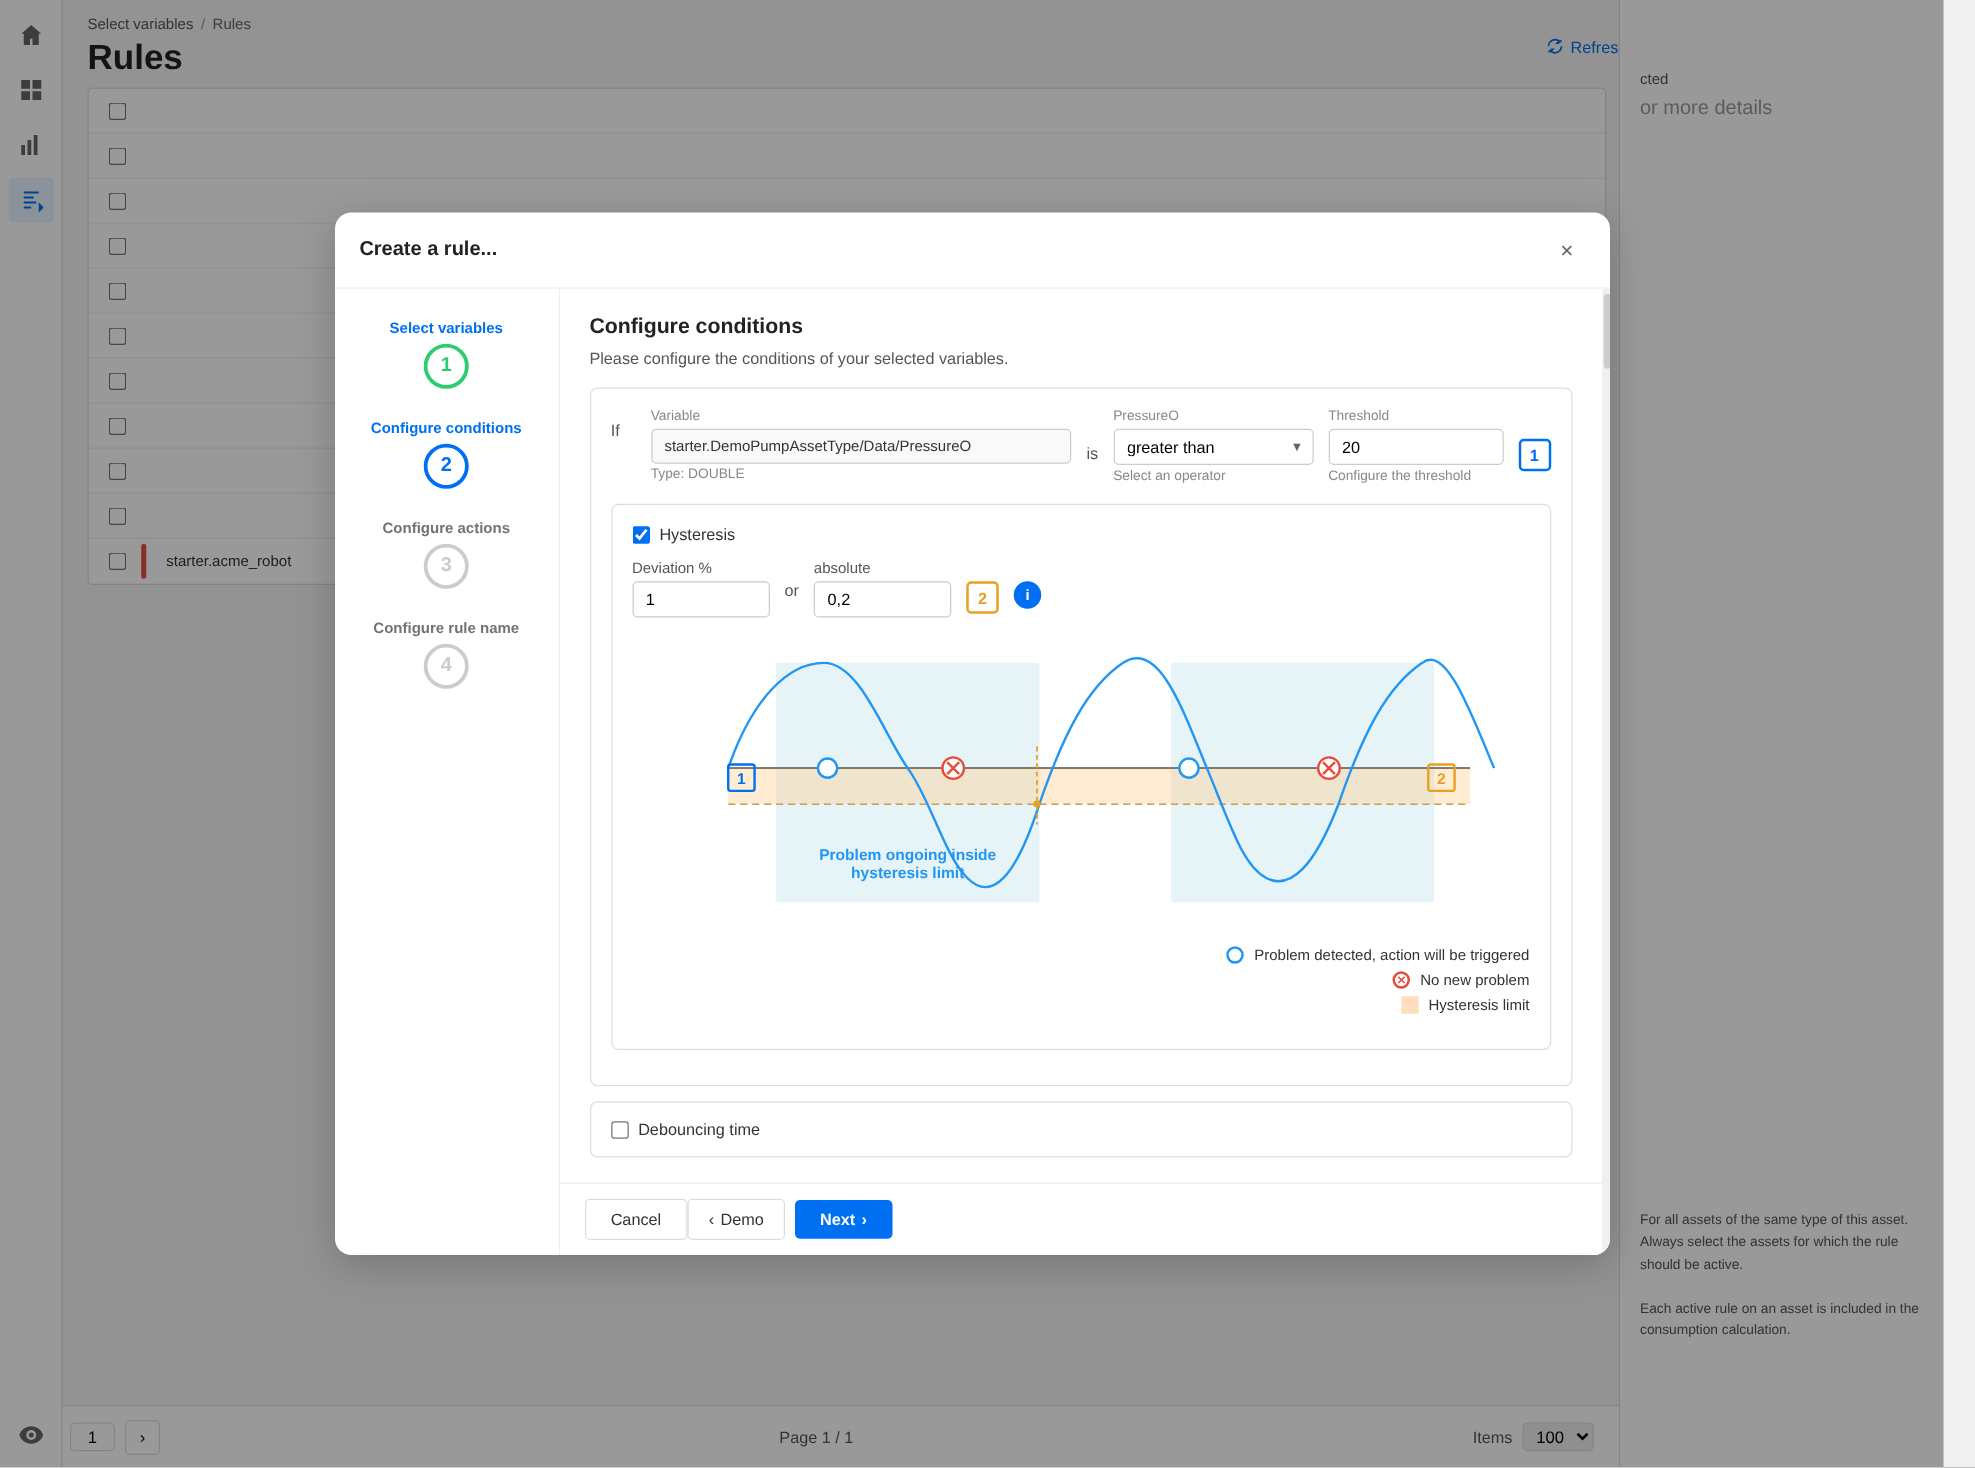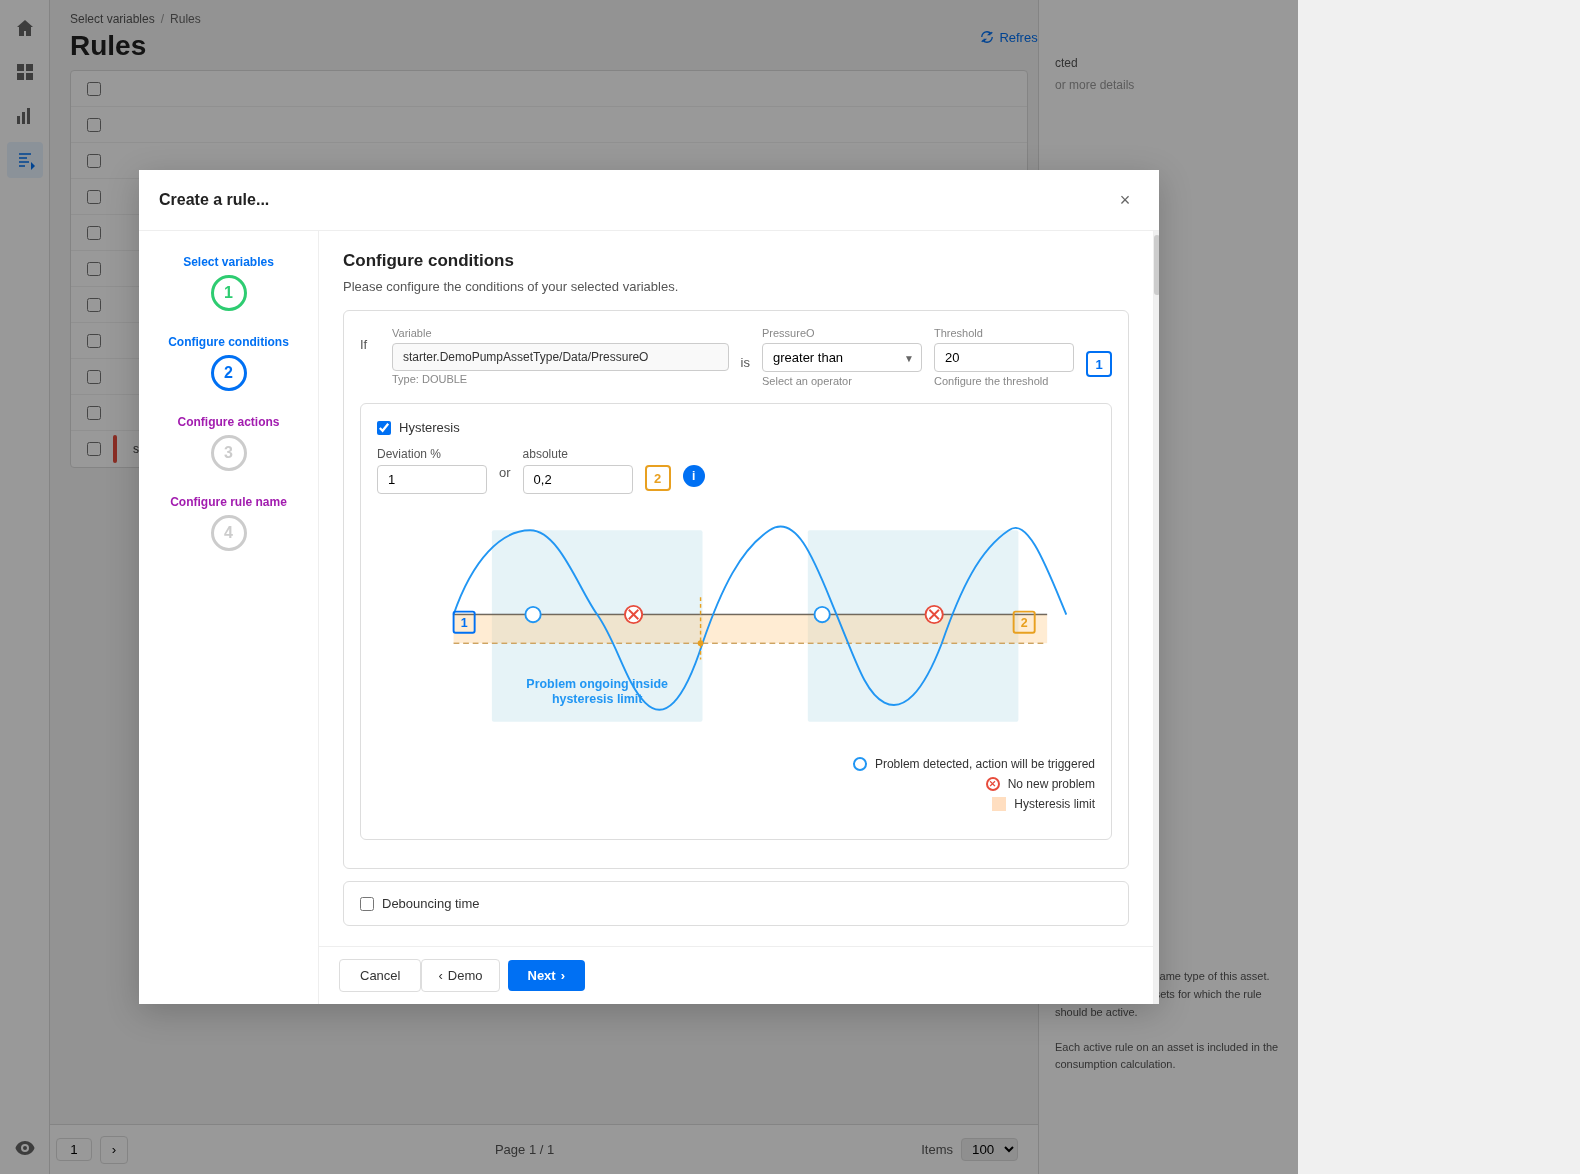--- a/index.html
+++ b/index.html
@@ -1,20 +1,20 @@
 <!DOCTYPE html>
 <html><head>
   <meta charset="utf-8">
   <style>
     * { box-sizing: border-box; margin: 0; padding: 0; }
     body { font-family: 'Segoe UI', Arial, sans-serif; background: #f0f0f0; font-size: 13px; color: #333; overflow: hidden; }
 
     
     .page-bg {
-      width: 1298px;
+      width: 1555px;
       height: 1174px;
       background: #f5f5f5;
       position: relative;
       overflow: hidden;
     }
 
     
     .sidebar {
       position: absolute;
       left: 0; top: 0;
@@ -189,21 +189,21 @@
       background: rgba(0,0,0,0.4);
       display: flex;
       align-items: center;
       justify-content: center;
       z-index: 100;
     }
 
     
     .modal {
       background: #fff;
-      border-radius: 0;
+      border-radius: 13px;
       width: 1020px;
       max-height: 900px;
       box-shadow: 0 8px 32px rgba(0,0,0,0.2);
       display: flex;
       flex-direction: column;
       overflow: hidden;
     }
 
     
     .modal-header {
@@ -254,21 +254,21 @@
       flex-direction: column;
       align-items: center;
       gap: 6px;
     }
     .wizard-step-label {
       font-size: 12px;
       font-weight: 600;
       text-align: center;
     }
     .wizard-step-label.active { color: #0070f3; }
-    .wizard-step-label.inactive { color: #a21caf; }
+    .wizard-step-label.inactive { color: #737373; }
     .wizard-circle {
       width: 36px;
       height: 36px;
       border-radius: 50%;
       display: flex;
       align-items: center;
       justify-content: center;
       font-size: 16px;
       font-weight: 700;
     }
@@ -738,21 +738,21 @@
         <span style="flex:2;font-size:12px;">Asset status: Information</span>
         <span style="font-size:12px;">h6tgf</span>
         <span class="badge-green">READY</span>
       </div>
     </div>
   </div>
 
   <div class="right-panel">
     <div style="font-size:13px;color:#555;margin-top:40px;">
       <p style="margin-bottom:8px;font-size:12px;">cted</p>
-      <p style="font-size:12px;color:#999;">or more details</p>
+      <p style="font-size:16px;color:#999;">or more details</p>
     </div>
     <div style="position:absolute;bottom:100px;left:16px;right:16px;font-size:11px;color:#555;line-height:1.6;">
       <p>For all assets of the same type of this asset. Always select the assets for which the rule should be active.</p>
       <br>
       <p>Each active rule on an asset is included in the consumption calculation.</p>
     </div>
   </div>
 
   <div class="pagination-bar">
     <div class="page-nav">

